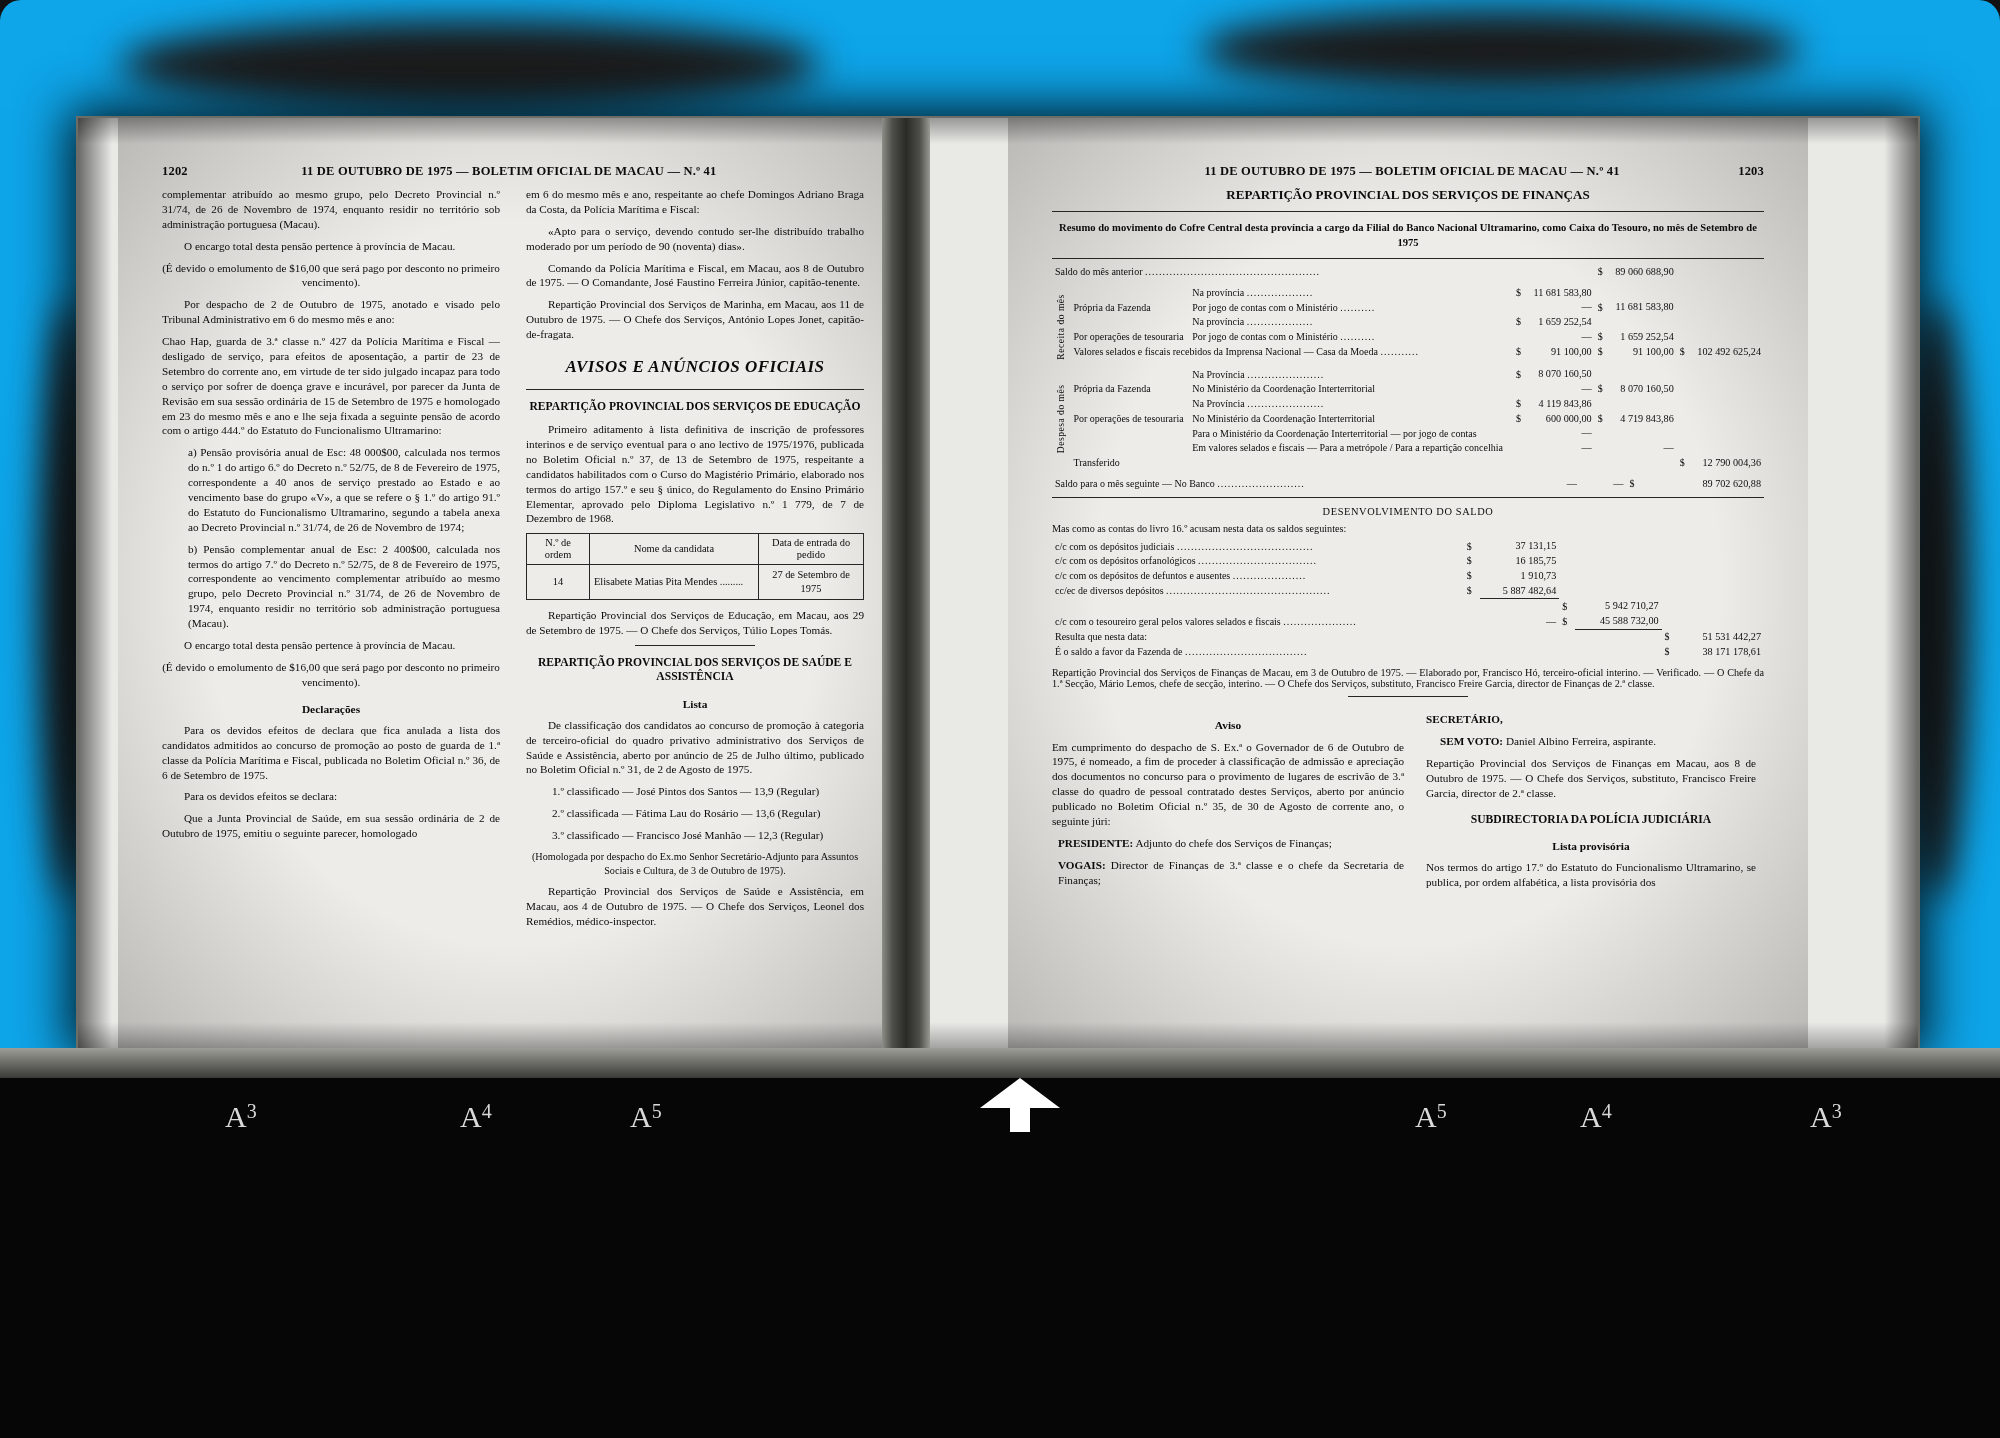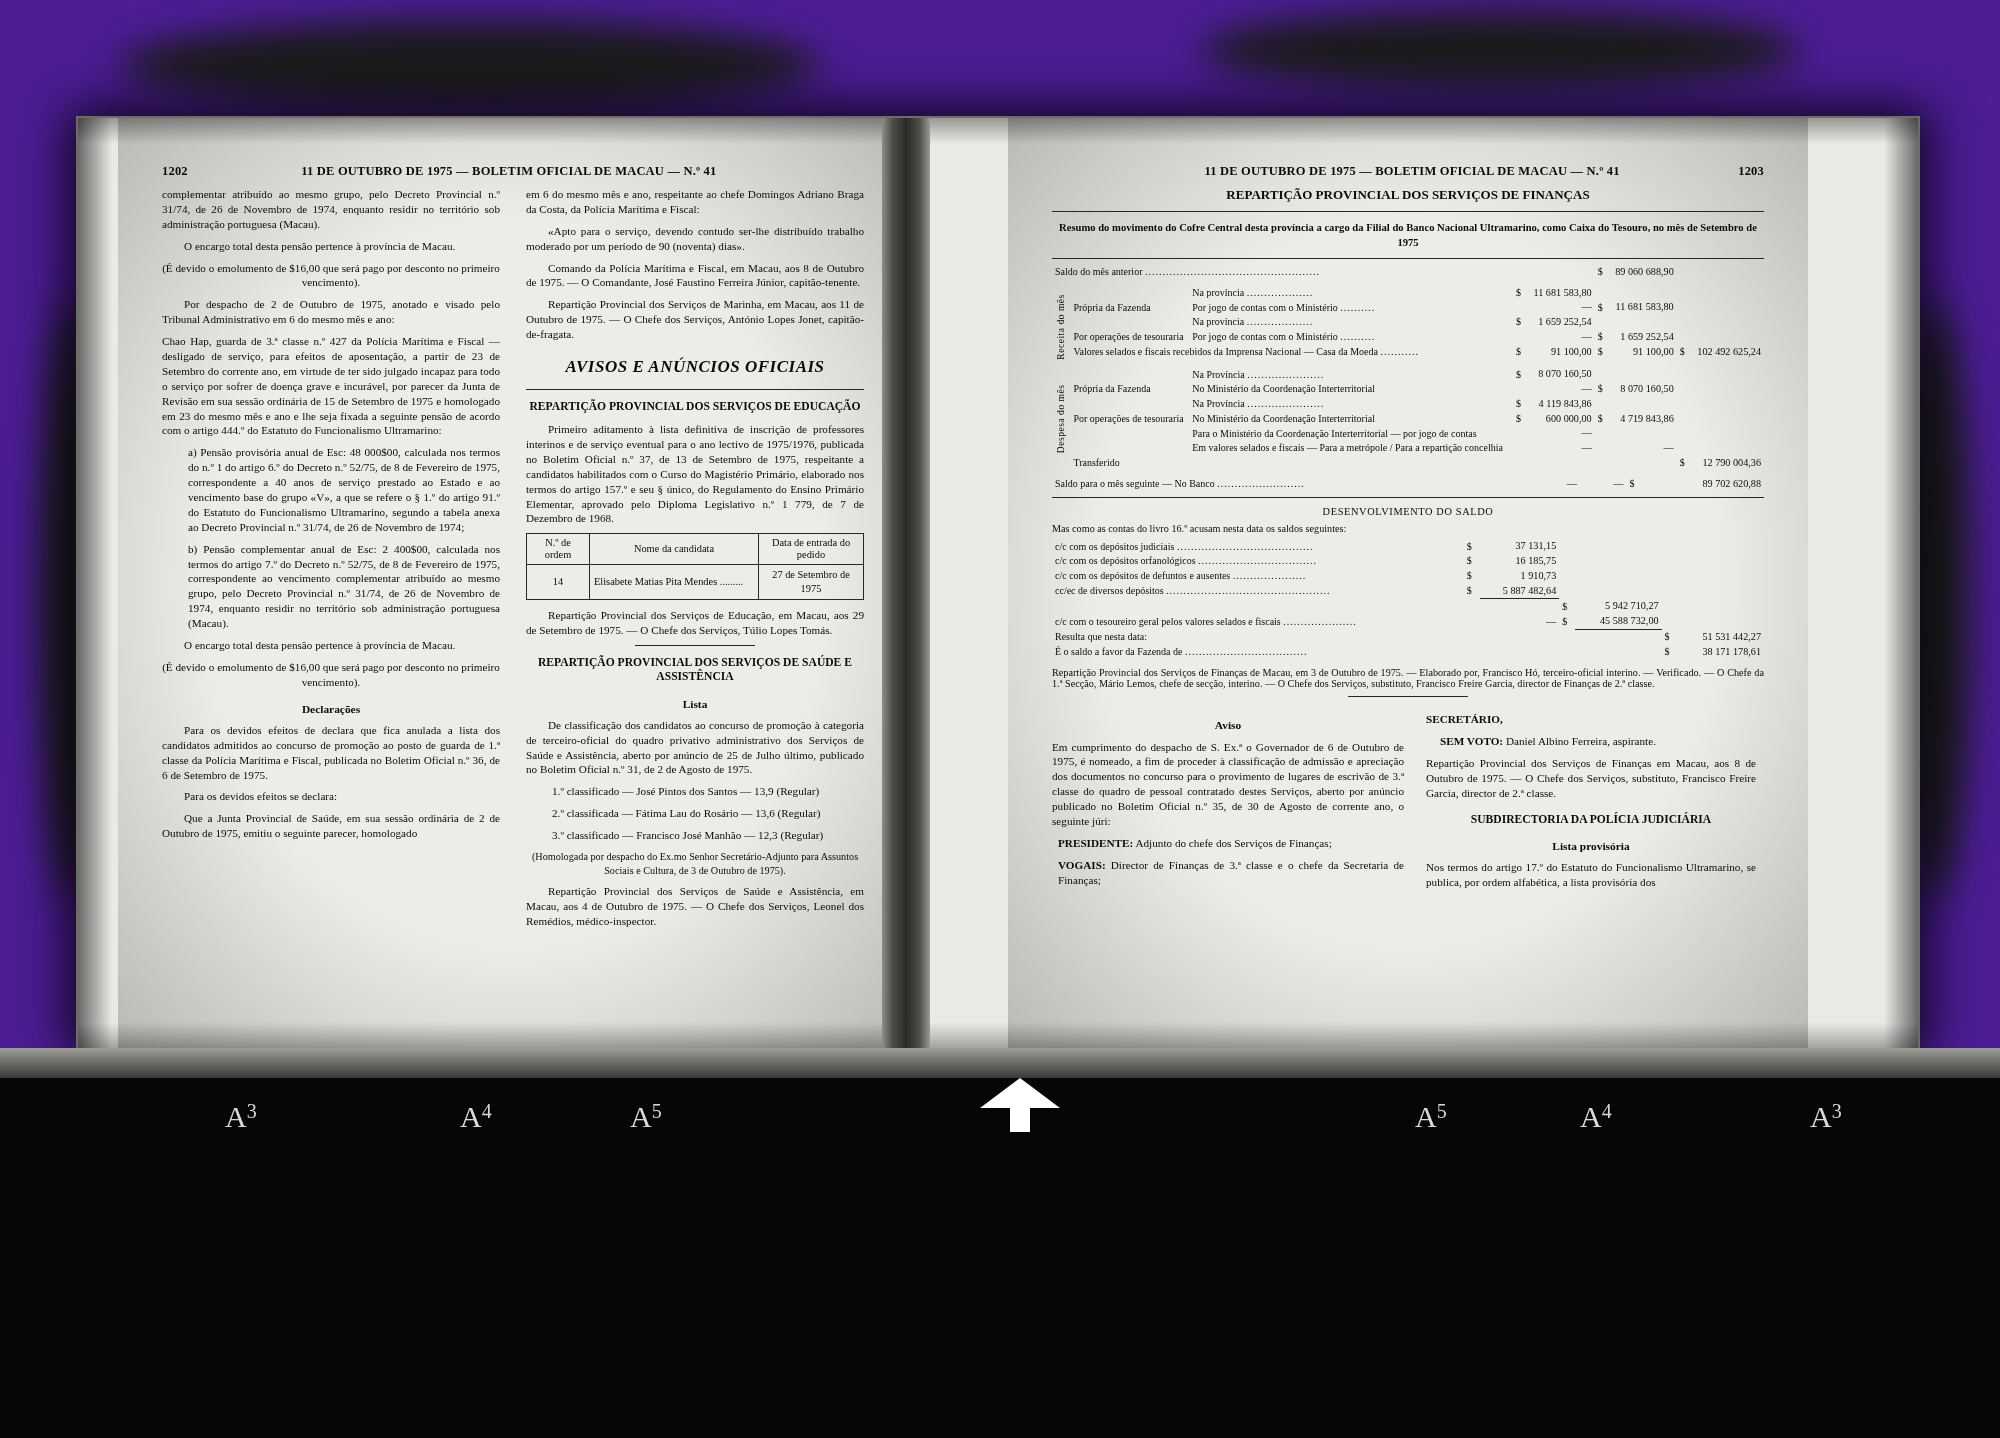--- a/index.html
+++ b/index.html
@@ -1,17 +1,17 @@
 <!DOCTYPE html>
 <html><head>
 <meta charset="utf-8">
 <style>
   html,body{margin:0;padding:0;background:#111;}
   body{width:2000px;height:1438px;overflow:hidden;font-family:"Liberation Serif",serif;}
-  #scan{position:absolute;inset:0;background:#4c1d95;}
+  #scan{position:absolute;inset:0;background:#0ea5e9;border-radius:21px;}
   
   .bg-blotch{position:absolute;border-radius:50%;background:#1b1b1b;filter:blur(18px);}
   
   #book{position:absolute;left:78px;top:118px;width:1840px;height:930px;
         background:#e9e9e6;
         box-shadow:0 0 0 2px #6d6d68, 0 0 48px 10px rgba(0,0,0,.85);}
   #book::after{content:"";position:absolute;left:0;top:0;right:0;bottom:0;
         background:
           linear-gradient(90deg, rgba(0,0,0,.55) 0px, rgba(0,0,0,0) 34px),
           linear-gradient(270deg, rgba(0,0,0,.55) 0px, rgba(0,0,0,0) 34px),

